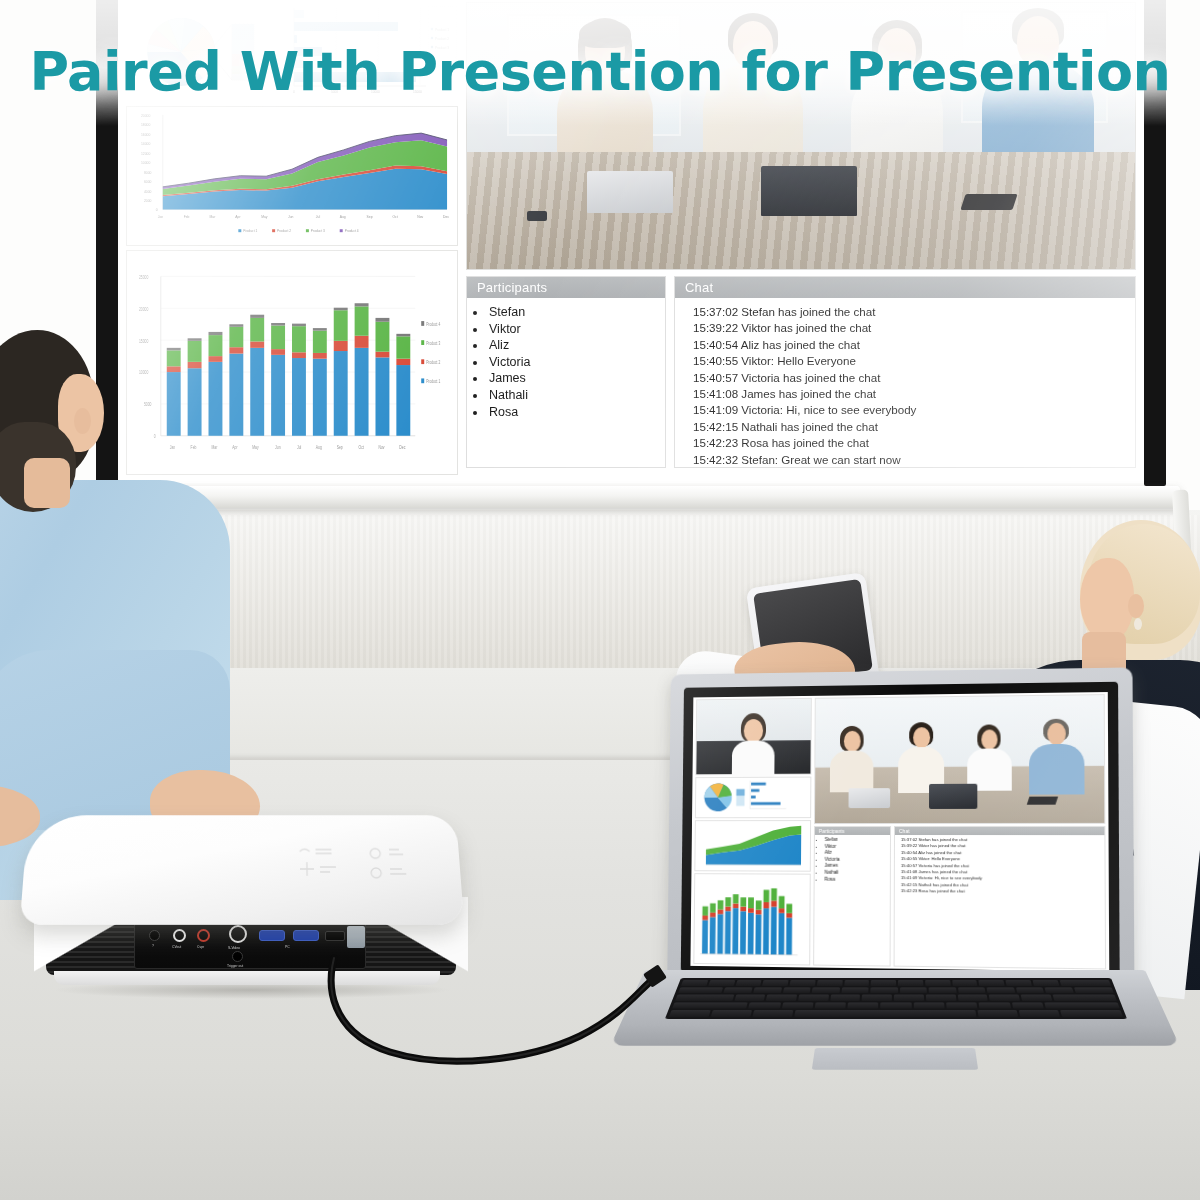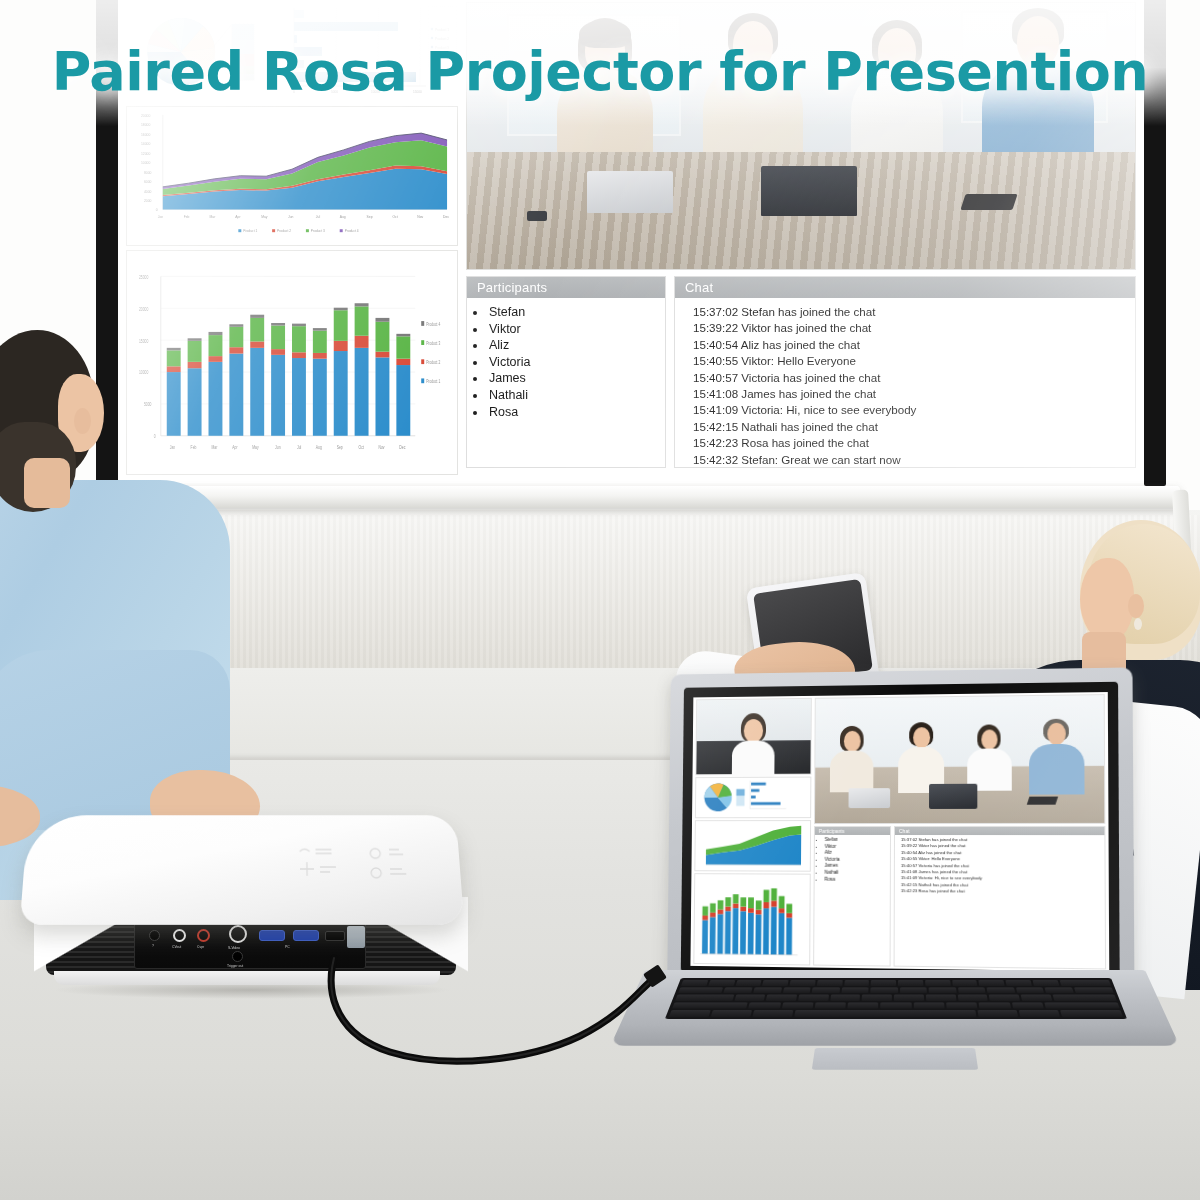--- a/index.html
+++ b/index.html
@@ -533,21 +533,21 @@
     </div>
     <div class="screen-glare"></div>
   </div>
 </div>
 
 <div class="screen-roller">
   <div class="roller-knob"></div>
 </div>
 
 <div class="haze"></div>
-<div class="headline">Paired Rosa Projector for Presention</div>
+<div class="headline">Paired With Presention for Presention</div>
 
 <div class="woman-l">
   <div class="wl-body"></div>
   <div class="wl-hair"></div>
   <div class="wl-cheek"></div>
   <div class="wl-ear"></div>
   <div class="wl-hair2"></div>
   <div class="wl-neck"></div>
   <div class="wl-arm"></div>
   <div class="wl-hand"></div>

